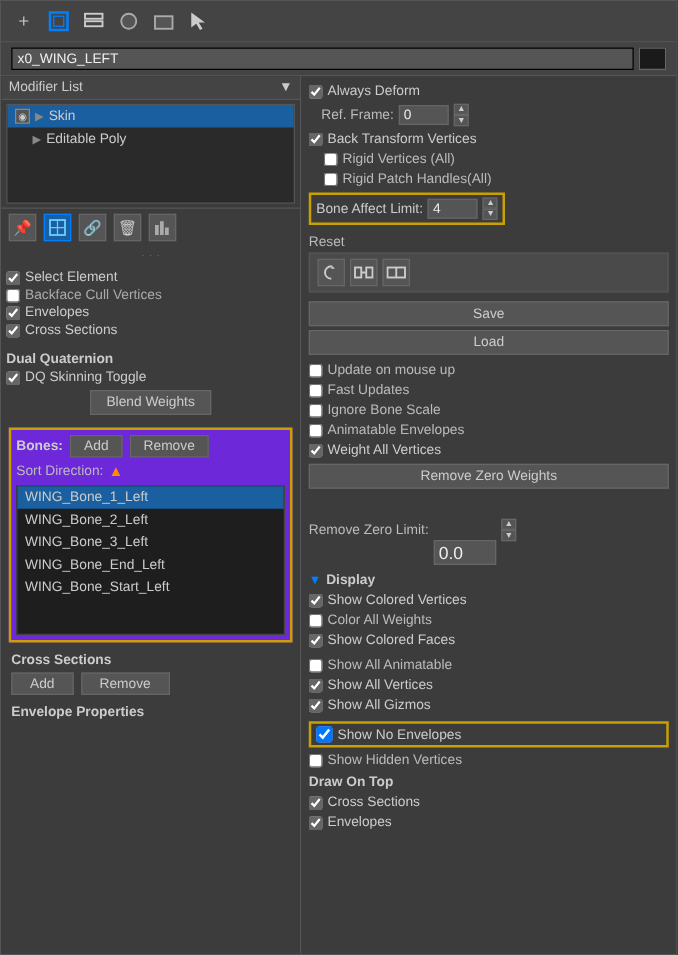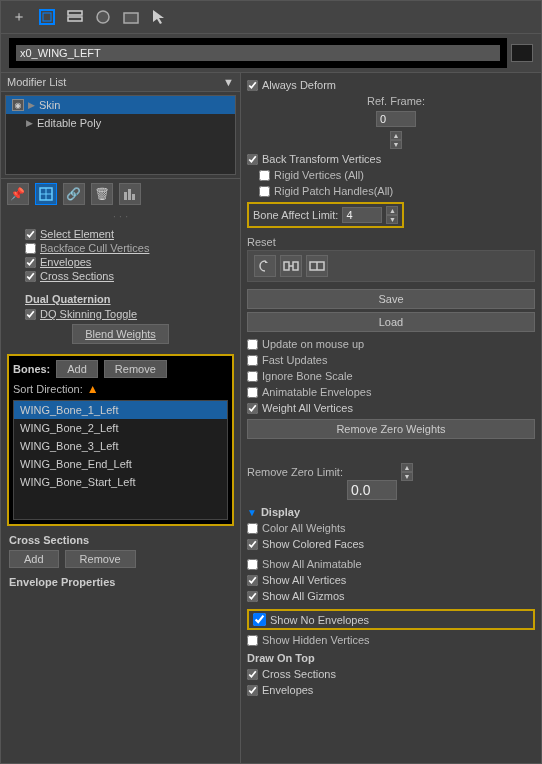--- a/index.html
+++ b/index.html
@@ -39,21 +39,21 @@
       display: flex;
       align-items: center;
       background: #444;
       padding: 4px 8px;
       border-bottom: 1px solid #555;
       gap: 4px;
     }
     .object-name-input {
       flex: 1;
       background: #555;
-      border: 7px solid #000000;
+      border: 1px solid #000000;
       color: #eee;
       padding: 2px 4px;
       font-size: 11px;
     }
     .color-swatch {
       width: 22px; height: 18px;
       background: #1a1a1a;
       border: 1px solid #666;
     }
     
@@ -129,23 +129,22 @@
       font-size: 12px; color: #ccc; cursor: pointer;
     }
     .separator-dots {
       text-align: center;
       color: #666;
       font-size: 10px;
       padding: 2px 0;
     }
     
     .left-section {
-      padding: 3px 24px;
+      padding: 3px 4px;
       font-size: 11px;
-      text-decoration: underline;
     }
     .left-section .check-row {
       display: flex; align-items: center; gap: 4px;
       padding: 1px 0;
     }
     .check-row input[type=checkbox] {
       width: 11px; height: 11px; margin: 0;
       accent-color: #666;
     }
     .check-row label { color: #aaa; font-size: 11px; }
@@ -163,21 +162,21 @@
       font-size: 11px;
       cursor: pointer;
       display: block;
       margin: 3px auto;
     }
     
     .bones-section {
       border: 2px solid #c8a000;
       margin: 4px 6px;
       padding: 4px;
-      background: #000000;
+      background: #6d28d9;
     }
     .bones-header {
       display: flex; align-items: center; gap: 6px;
       margin-bottom: 4px;
     }
     .bones-label { color: #ccc; font-weight: bold; }
     .bones-add-btn, .bones-remove-btn {
       background: #555;
       border: 1px solid #666;
       color: #ccc;
@@ -228,21 +227,20 @@
     }
     .right-row input[type=checkbox] {
       width: 11px; height: 11px; margin: 0;
       accent-color: #666;
     }
     .right-row label { color: #bbb; font-size: 11px; }
     .right-row label.active-label { color: #ccc; }
     .ref-frame-row {
       display: flex; align-items: center; gap: 4px;
       padding: 2px 0 2px 10px;
-      flex-direction: column;
     }
     .ref-frame-row label { color: #bbb; font-size: 11px; }
     .num-input {
       width: 40px;
       background: #555; border: 1px solid #666;
       color: #eee; padding: 1px 3px;
       font-size: 11px;
     }
     .num-input-wide {
       width: 50px;
@@ -577,20 +575,24 @@
           <span>▼</span>
         </div>
       </div>
 
       <div class="display-header">
         <span class="tri">▼</span>
         <span>Display</span>
       </div>
 
       <div class="right-row">
+        <input type="checkbox" checked="" style="">
+        <label class="active-label">Show Colored Vertices</label>
+      </div>
+      <div class="right-row">
         <input type="checkbox" style="">
         <label>Color All Weights</label>
       </div>
       <div class="right-row">
         <input type="checkbox" checked="" style="">
         <label class="active-label">Show Colored Faces</label>
       </div>
       <div style="height:4px;"></div>
       <div class="right-row">
         <input type="checkbox" style="">

